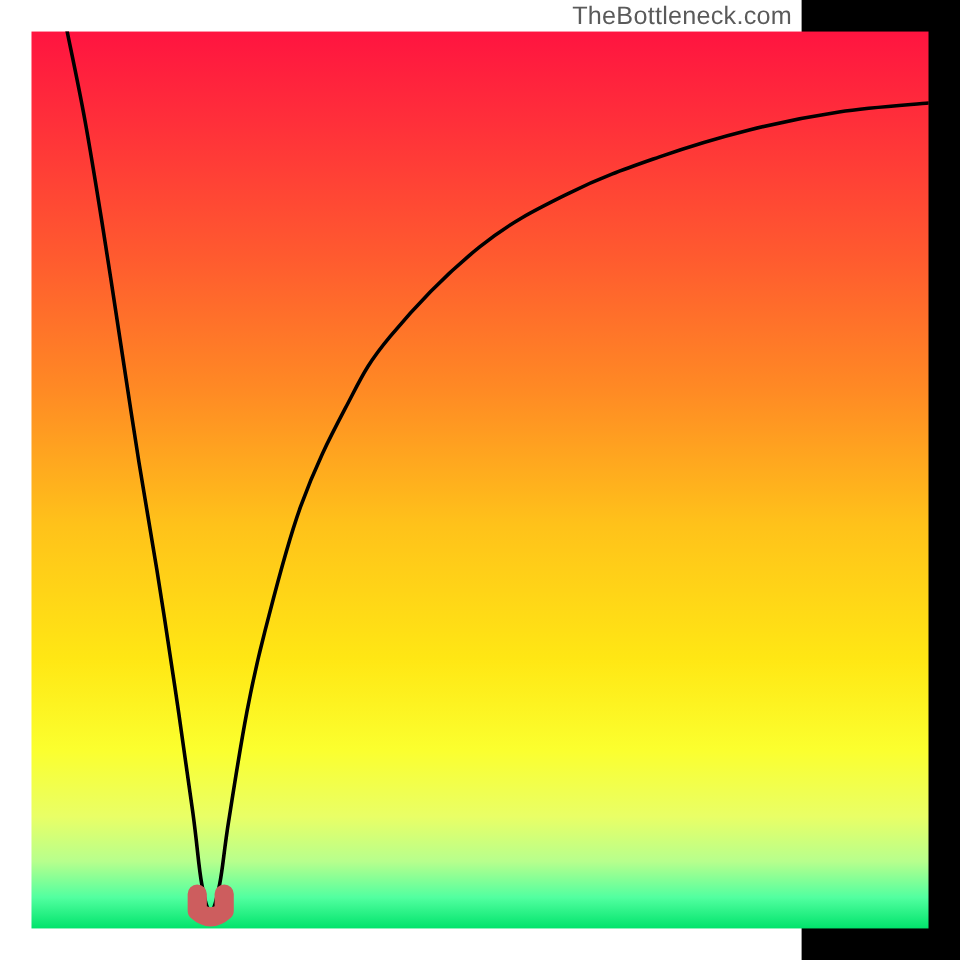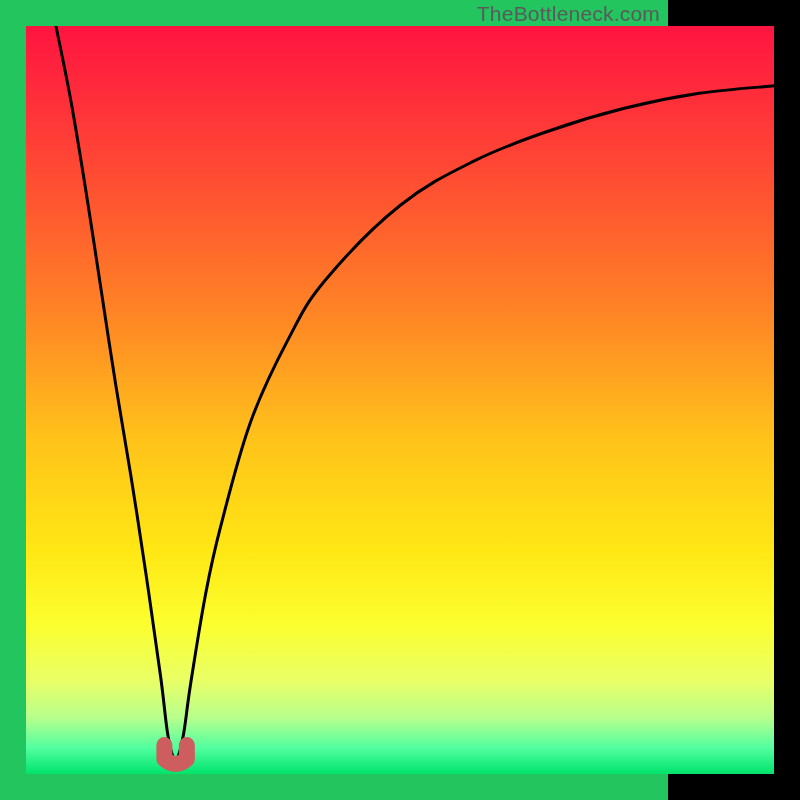--- a/index.html
+++ b/index.html
@@ -10,21 +10,21 @@
     overflow: hidden;
     background: #000;
     font-family: Arial, Helvetica, sans-serif;
   }
   .frame {
     position: absolute;
     top: 0;
     left: 0;
     width: 668px;
     height: 800px;
-    background: #22c55e;
+    background: #ffffff;
   }
   .plot-area {
     position: absolute;
     top: 26px;
     left: 26px;
     width: 748px;
     height: 748px;
     overflow: hidden;
   }
   .gradient {

